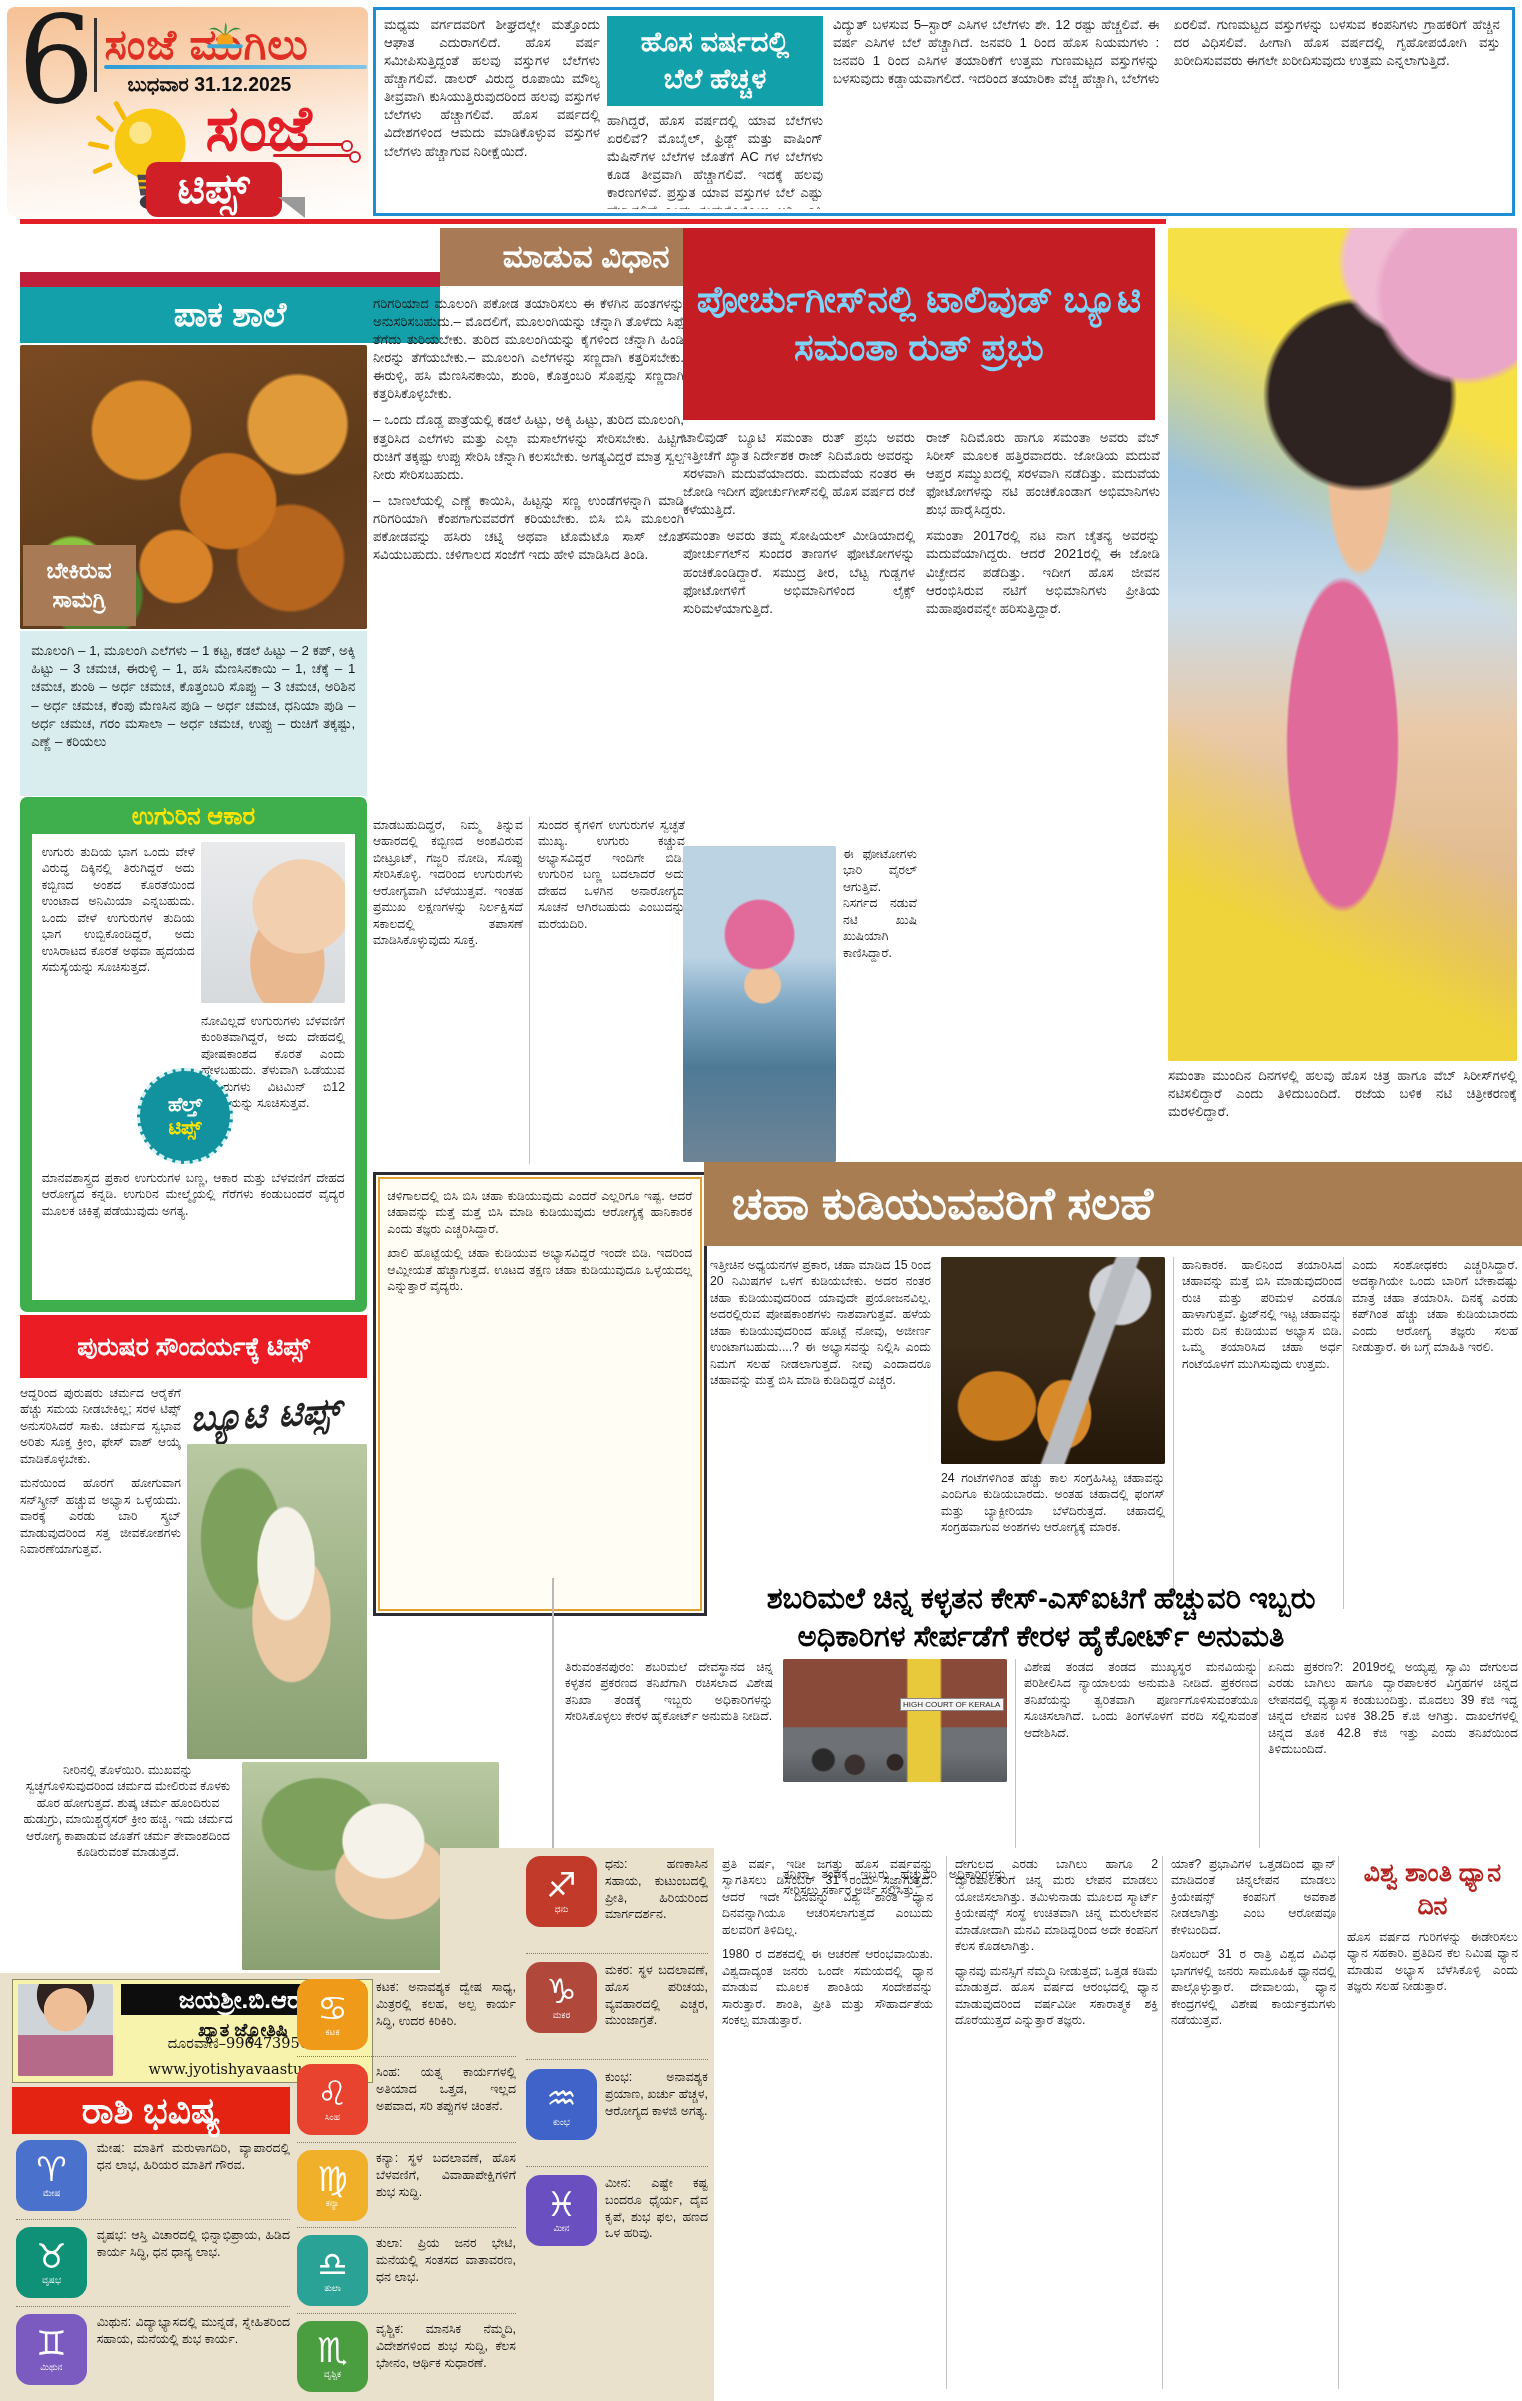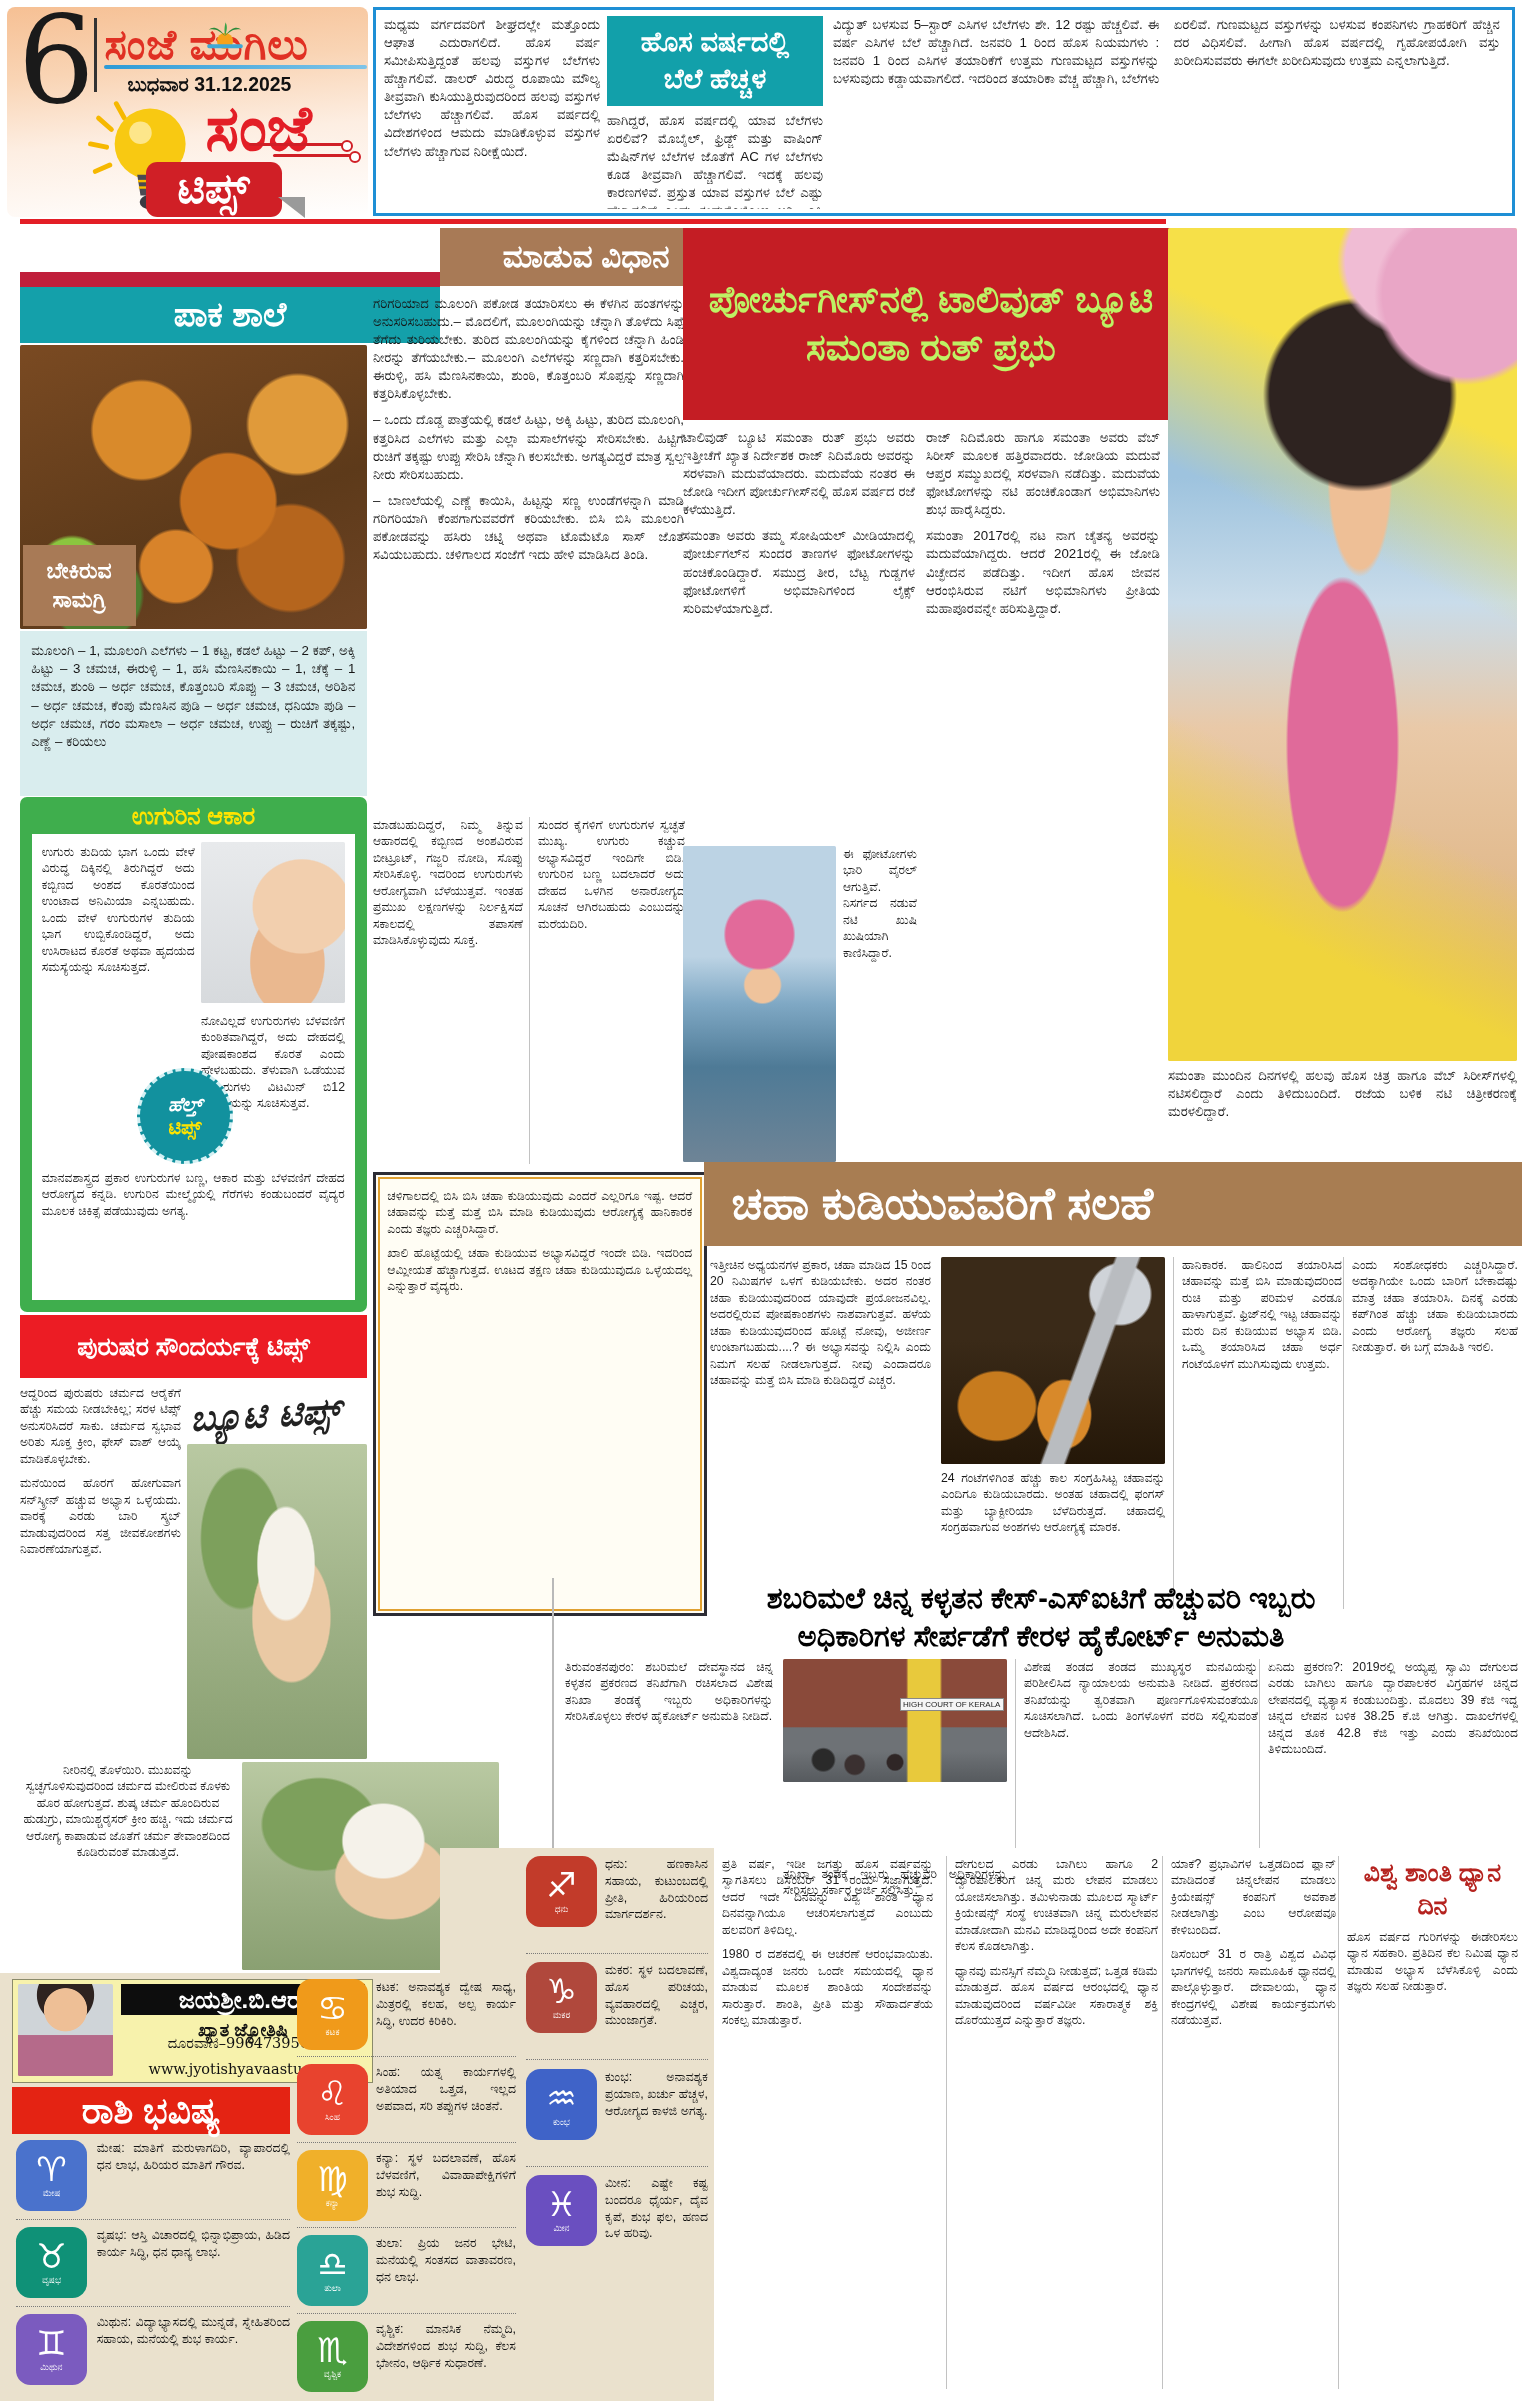--- a/index.html
+++ b/index.html
@@ -28,22 +28,22 @@
   
   .toparticle{border:3.2px solid #1e8fd5;background:#fff;}
   .tealbox{background:#12a0aa;color:#fff;font-weight:bold;font-size:27.4px;text-align:center;
            display:flex;flex-direction:column;align-items:center;justify-content:center;line-height:1.35;}
   
   .crimson{background:#c01f3b;font-size:30px;margin-top:44px;}
   .brownband{background:#a87a56;font-size:31px;padding-left:24px;}
   .tealband{background:#14a0aa;font-size:34px;}
   .redband{background:#ec1c24;font-size:25px;}
   .teaband{background:#a87d52;font-size:45px;justify-content:flex-start;padding-left:27.4px;}
-  .samheadline{background:#c41d24;color:#bef264;font-weight:bold;font-size:37px;line-height:1.3;
-               display:flex;align-items:center;justify-content:center;text-align:center;padding:8px 22px;}
+  .samheadline{background:#c41d24;color:#7dd3fc;font-weight:bold;font-size:37px;line-height:1.3;
+               display:flex;align-items:center;justify-content:center;text-align:center;padding:8px 10px;}
   
   .ph{border-radius:1.6px;overflow:hidden;}
   .pakoda{background:
      radial-gradient(circle at 22% 88%, #4f7d2e 0 12%, transparent 13%),
      radial-gradient(circle at 15% 80%, #8bc53f 0 9%, transparent 10%),
      radial-gradient(circle at 35% 30%, #d98a2b 0 16%, transparent 17%),
      radial-gradient(circle at 60% 55%, #c9721f 0 18%, transparent 19%),
      radial-gradient(circle at 80% 28%, #e09a3a 0 14%, transparent 15%),
      radial-gradient(circle at 78% 75%, #b5651d 0 15%, transparent 16%),
      radial-gradient(circle at 45% 78%, #d8832a 0 12%, transparent 13%),
@@ -198,21 +198,21 @@
   <div class="abs smalltxt jt" style="left:373px;top:817px;width:150px;height:347px;">ಮಾಡಬಹುದಿದ್ದರೆ, ನಿಮ್ಮ ತಿನ್ನುವ ಆಹಾರದಲ್ಲಿ ಕಬ್ಬಿಣದ ಅಂಶವಿರುವ ಬೀಟ್ರೂಟ್, ಗಜ್ಜರಿ ನೋಡಿ, ಸೊಪ್ಪು ಸೇರಿಸಿಕೊಳ್ಳಿ. ಇದರಿಂದ ಉಗುರುಗಳು ಆರೋಗ್ಯವಾಗಿ ಬೆಳೆಯುತ್ತವೆ. ಇಂತಹ ಪ್ರಮುಖ ಲಕ್ಷಣಗಳನ್ನು ನಿರ್ಲಕ್ಷಿಸದೆ ಸಕಾಲದಲ್ಲಿ ತಪಾಸಣೆ ಮಾಡಿಸಿಕೊಳ್ಳುವುದು ಸೂಕ್ತ.</div>
   <div class="abs smalltxt jt colrule" style="left:529px;top:817px;width:147px;height:347px;padding-left:8px;">ಸುಂದರ ಕೈಗಳಿಗೆ ಉಗುರುಗಳ ಸ್ವಚ್ಛತೆ ಮುಖ್ಯ. ಉಗುರು ಕಚ್ಚುವ ಅಭ್ಯಾಸವಿದ್ದರೆ ಇಂದಿಗೇ ಬಿಡಿ. ಉಗುರಿನ ಬಣ್ಣ ಬದಲಾದರೆ ಅದು ದೇಹದ ಒಳಗಿನ ಅನಾರೋಗ್ಯದ ಸೂಚನೆ ಆಗಿರಬಹುದು ಎಂಬುದನ್ನು ಮರೆಯದಿರಿ.</div>
 
   <div class="abs greenbox" style="left:20px;top:797px;width:347px;height:515px;">
     <div style="text-align:center;color:#ffe400;font-weight:bold;font-size:24px;padding-top:4.8px;">ಉಗುರಿನ ಆಕಾರ</div>
     <div class="abs" style="left:12px;top:37px;width:323px;height:466px;background:#fff;padding:8px;box-sizing:border-box;">
       <div class="abs smalltxt jt" style="left:9.7px;top:9.7px;width:153px;height:242px;">ಉಗುರು ತುದಿಯ ಭಾಗ ಒಂದು ವೇಳೆ ವಿರುದ್ಧ ದಿಕ್ಕಿನಲ್ಲಿ ತಿರುಗಿದ್ದರೆ ಅದು ಕಬ್ಬಿಣದ ಅಂಶದ ಕೊರತೆಯಿಂದ ಉಂಟಾದ ಅನಿಮಿಯಾ ಎನ್ನಬಹುದು. ಒಂದು ವೇಳೆ ಉಗುರುಗಳ ತುದಿಯ ಭಾಗ ಉಬ್ಬಿಕೊಂಡಿದ್ದರೆ, ಅದು ಉಸಿರಾಟದ ಕೊರತೆ ಅಥವಾ ಹೃದಯದ ಸಮಸ್ಯೆಯನ್ನು ಸೂಚಿಸುತ್ತದೆ.</div>
       <div class="abs ph nailimg" style="left:169px;top:8px;width:144px;height:161px;"></div>
       <div class="abs smalltxt jt" style="left:169px;top:179px;width:144px;height:145px;">ನೋವಿಲ್ಲದೆ ಉಗುರುಗಳು ಬೆಳವಣಿಗೆ ಕುಂಠಿತವಾಗಿದ್ದರೆ, ಅದು ದೇಹದಲ್ಲಿ ಪೋಷಕಾಂಶದ ಕೊರತೆ ಎಂದು ಹೇಳಬಹುದು. ತೆಳುವಾಗಿ ಒಡೆಯುವ ಉಗುರುಗಳು ವಿಟಮಿನ್ ಬಿ12 ಕೊರತೆಯನ್ನು ಸೂಚಿಸುತ್ತವೆ.</div>
       <div class="abs healthcircle" style="left:105px;top:234px;width:90px;height:90px;">
-        <span style="font-size:19.4px;font-style:italic;">ಹೆಲ್ತ್</span>
+        <span style="font-size:19.4px;">ಹೆಲ್ತ್</span>
         <span style="font-size:19.4px;color:#ffe400;">ಟಿಪ್ಸ್</span>
       </div>
       <div class="abs smalltxt jt" style="left:9.7px;top:336px;width:303px;height:118px;">ಮಾನವಶಾಸ್ತ್ರದ ಪ್ರಕಾರ ಉಗುರುಗಳ ಬಣ್ಣ, ಆಕಾರ ಮತ್ತು ಬೆಳವಣಿಗೆ ದೇಹದ ಆರೋಗ್ಯದ ಕನ್ನಡಿ. ಉಗುರಿನ ಮೇಲ್ಮೈಯಲ್ಲಿ ಗೆರೆಗಳು ಕಂಡುಬಂದರೆ ವೈದ್ಯರ ಮೂಲಕ ಚಿಕಿತ್ಸೆ ಪಡೆಯುವುದು ಅಗತ್ಯ.</div>
     </div>
   </div>
 
   <div class="abs band redband" style="left:20px;top:1315px;width:347px;height:63px;">
     <span>ಪುರುಷರ ಸೌಂದರ್ಯಕ್ಕೆ ಟಿಪ್ಸ್</span>
   </div>
   <div class="abs scripttitle" style="left:190px;top:1393px;">ಬ್ಯೂಟಿ ಟಿಪ್ಸ್</div>

